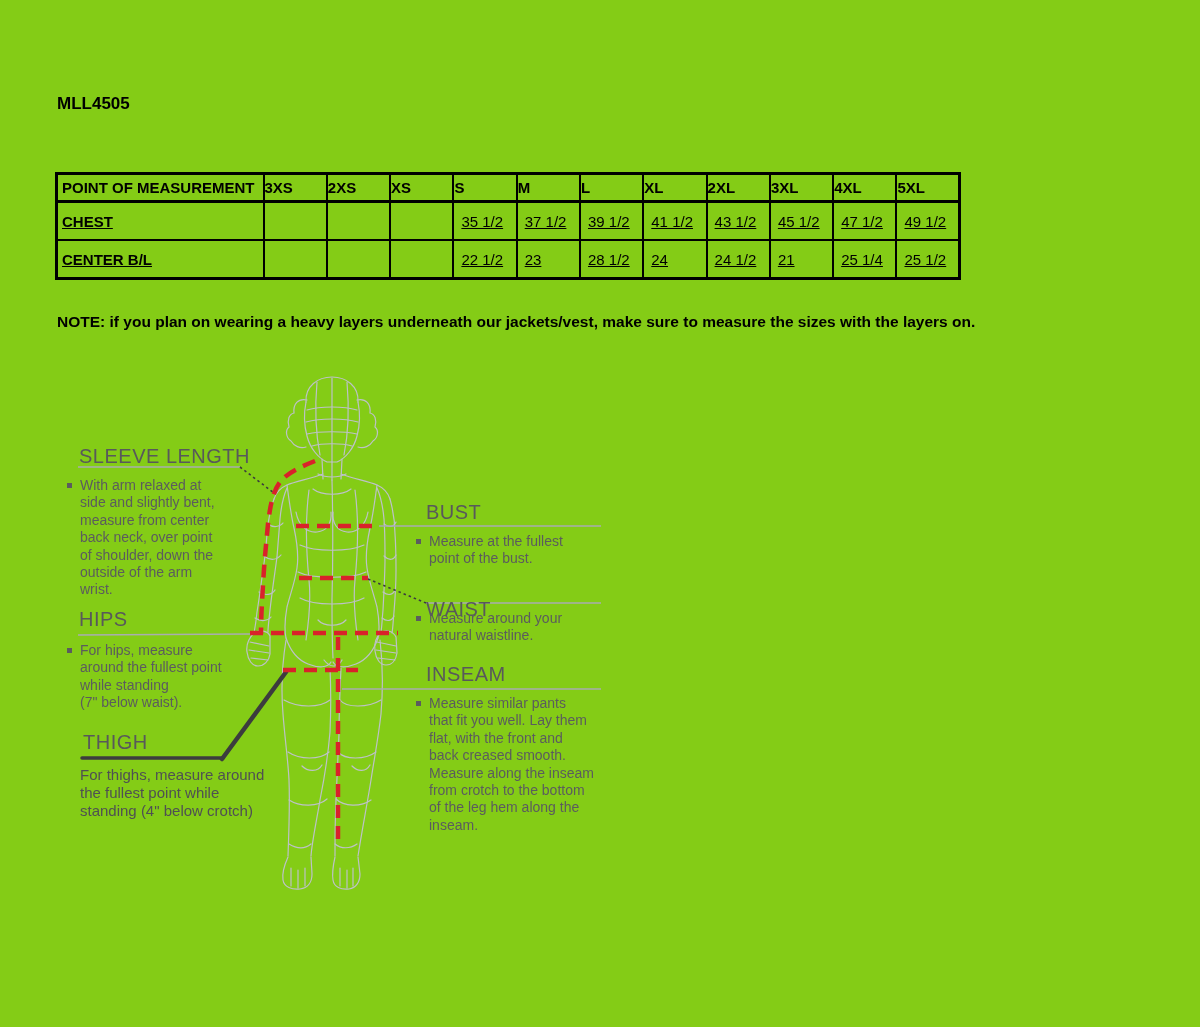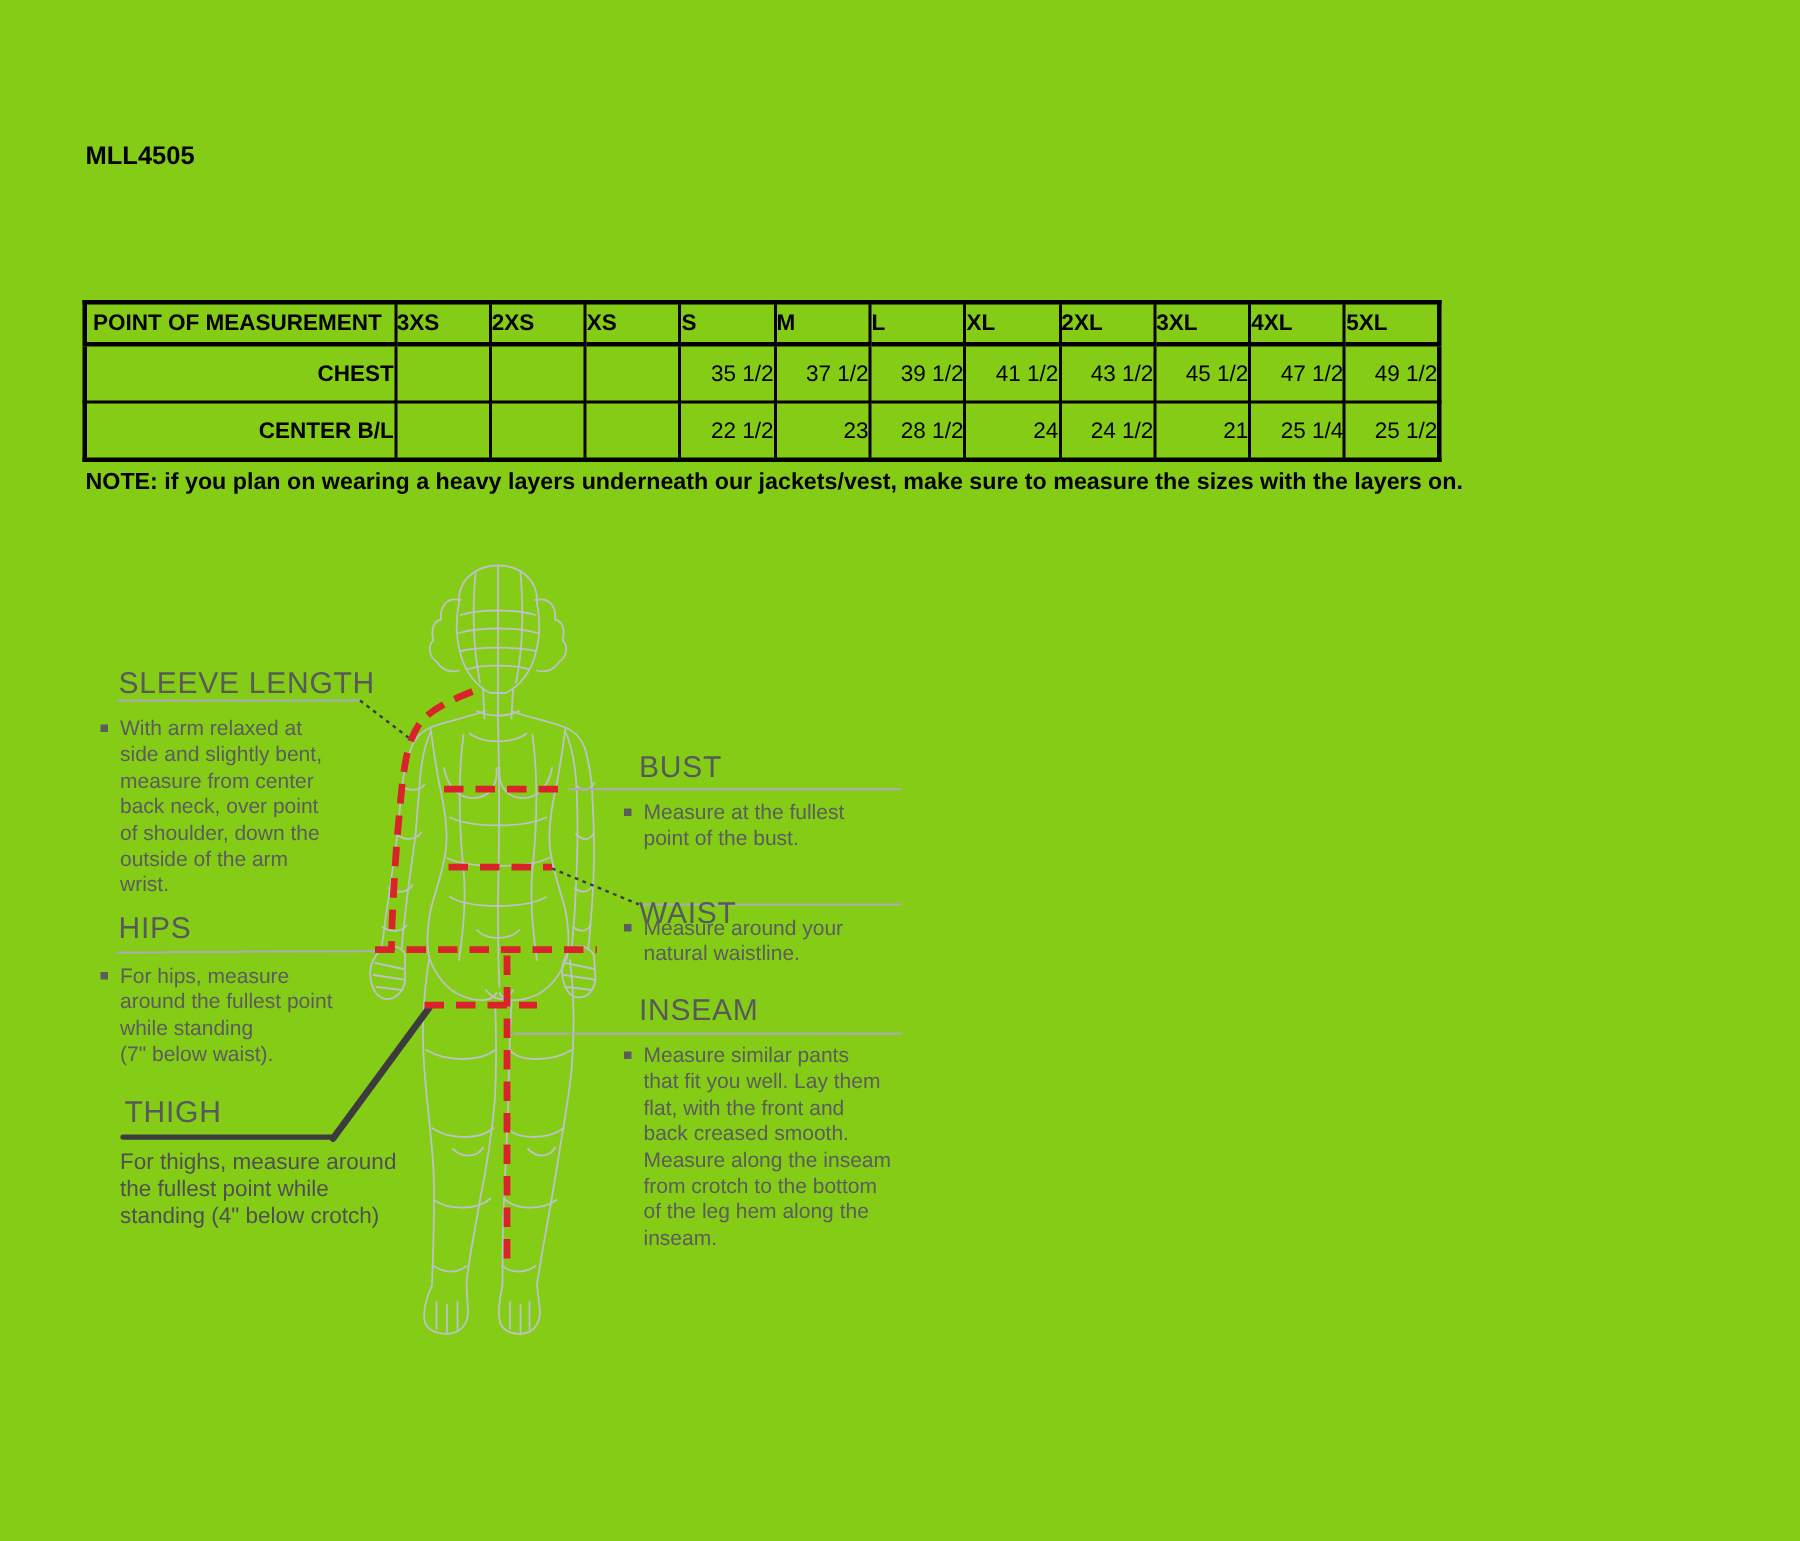--- a/index.html
+++ b/index.html
@@ -3,26 +3,26 @@
 <meta charset="utf-8">
 <style>
   html,body{margin:0;padding:0;background:#fff;}
   #page{position:relative;width:1200px;height:1027px;background:#84cc16;overflow:hidden;
         font-family:"Liberation Sans",sans-serif;}
   
   .doc-title{position:absolute;left:57px;top:94px;font-size:17px;font-weight:bold;color:#000;}
   .doc-note{position:absolute;left:57px;top:313px;font-size:15.5px;font-weight:bold;color:#000;width:920px;}
   
   #size-table{position:absolute;left:55px;top:172px;width:903px;border-collapse:collapse;
-              table-layout:fixed;border:3px solid #000;margin-top:28px;}
+              table-layout:fixed;border:3px solid #000;}
   #size-table th{border:2px solid #000;border-bottom:3px solid #000;font-size:15px;font-weight:bold;
                  color:#000;height:25px;text-align:left;padding:0;}
   #size-table th.first{text-align:left;padding-left:4px;}
   #size-table td{border:2px solid #000;font-size:15px;font-weight:normal;color:#000;height:36px;
-                 text-align:right;padding:0 0 0 7px;vertical-align:middle;}
+                 text-align:left;padding:0 0 0 7px;vertical-align:middle;text-decoration:underline;}
   #size-table td.rowlabel{font-weight:bold;padding-left:4px;}
   
   .dg-head{position:absolute;font-size:20px;letter-spacing:0.5px;color:#58595b;white-space:nowrap;}
   .desc{position:absolute;font-size:14px;line-height:17.4px;color:#5b5c5e;white-space:pre-line;}
   .desc-lg{font-size:15px;line-height:17.8px;color:#4f5053;}
   .bullet{position:absolute;width:5px;height:5px;background:#5b5c5e;}
   svg{position:absolute;left:0;top:0;}
 </style>
 </head>
 <body>

